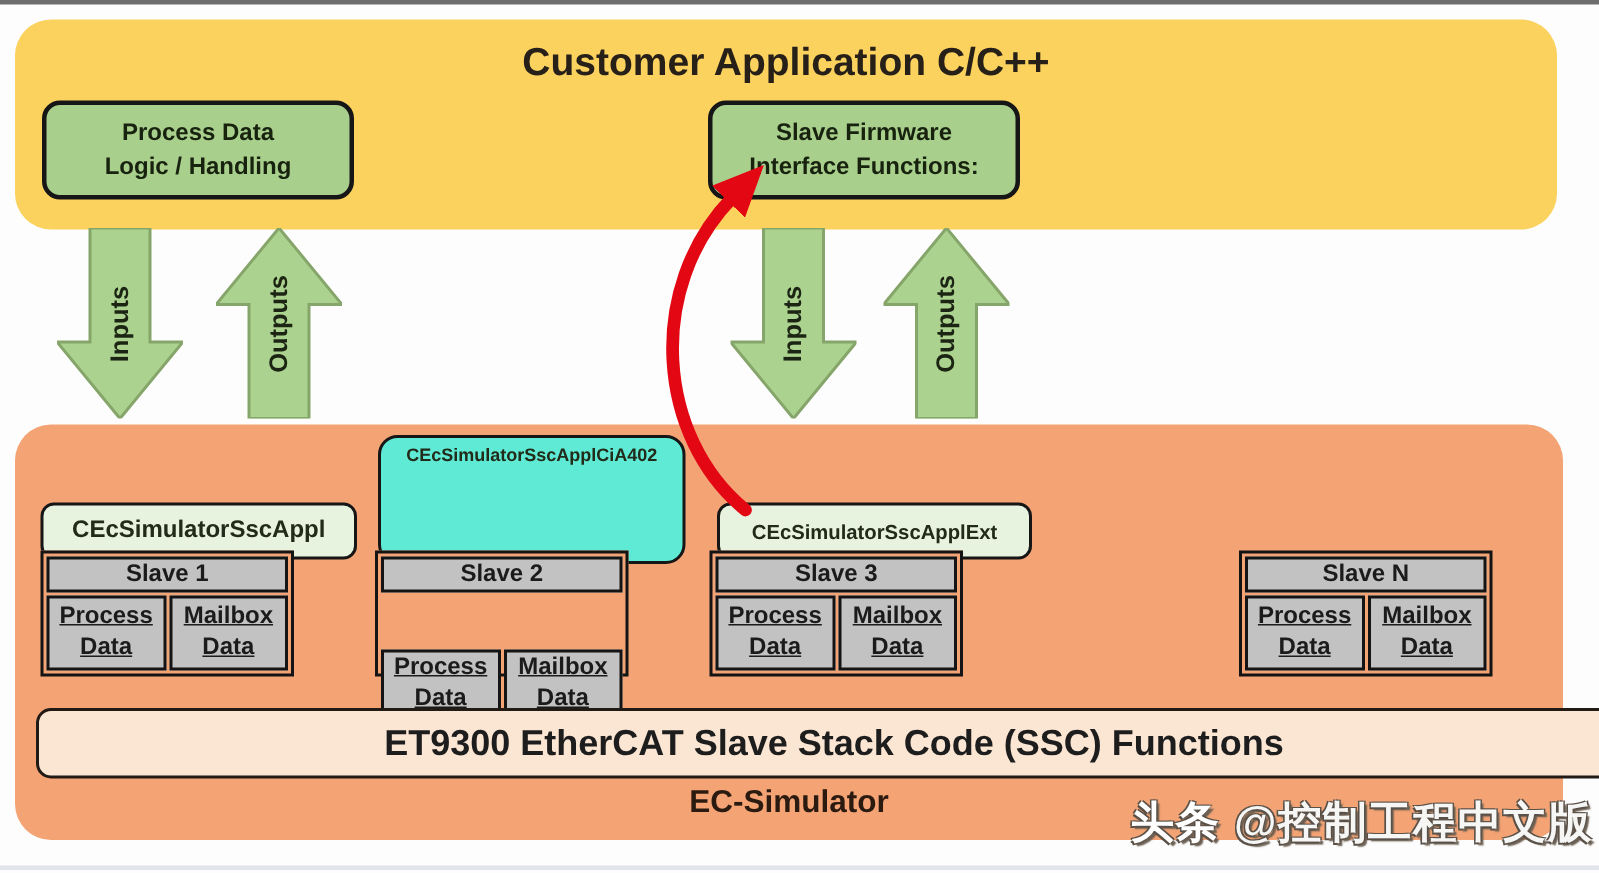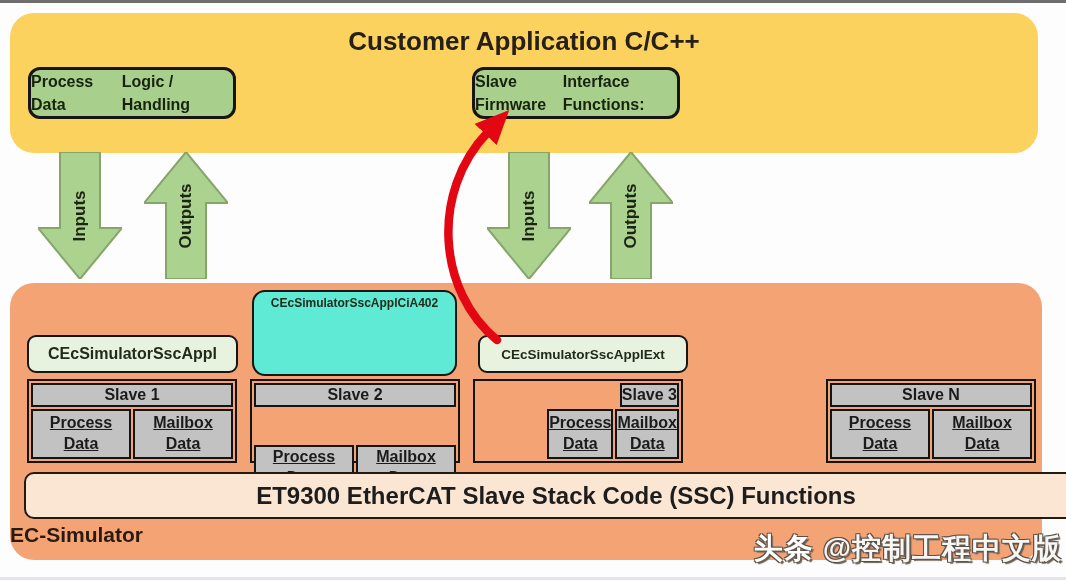--- a/index.html
+++ b/index.html
@@ -17,23 +17,23 @@
   
   .yellow-box {
     position:absolute; left:10px; top:13px; width:1028px; height:140px;
     background:#FBD25E; border-radius:24px;
   }
   .app-title {
     position:absolute; left:0; top:13px; width:100%;
     text-align:center; font-size:26px; font-weight:700; color:#262019;
   }
   .green-box {
-    position:absolute; width:208px; height:52px;
+    position:absolute; width:208px; height:66px;
     background:#A9CF8C; border:3px solid #161616; border-radius:12px;
-    display:flex; flex-direction:row; align-items:center; justify-content:center;
+    display:flex; flex-direction:column; align-items:center; justify-content:center;
     font-size:16px; font-weight:600; color:#17220f; line-height:1.45;
   }
   .process-box { left:18px; top:54px; }
   .interface-box { left:462px; top:54px; }
 
   
   .arrow { position:absolute; top:152px; width:84px; height:127px; }
   .arrow svg { position:absolute; left:0; top:0; width:100%; height:100%; }
   .arrow-label {
     position:absolute; left:50%; top:50%;
@@ -68,46 +68,46 @@
     font-size:12px; font-weight:600; color:#222b19;
   }
   .cia402-inner {
     position:absolute; left:11px; top:25px; width:179px; height:51px;
     background:#A5D780; border:2.5px solid #161616; border-radius:10px;
     display:flex; align-items:center; justify-content:center;
     font-size:19px; font-weight:700; color:#17220f;
   }
 
   .slave-table {
-    position:absolute; top:96px; width:210px; height:84px;
+    position:absolute; top:84px; width:169px; height:84px;
     border:2px solid #141414; background:#F3A374;
     padding:2px; display:flex; flex-direction:column; gap:2px;
   }
   .slave-header {
     border:2px solid #141414; background:#C2C2C2;
     text-align:center; font-size:16px; font-weight:600; line-height:20px;
     color:#1b1b1b;
   }
   .slave-cells { flex:1; display:flex; gap:2px; }
   .slave-cell {
     flex:1; border:2px solid #141414; background:#C2C2C2;
     display:flex; flex-direction:column; align-items:center; justify-content:center;
     font-size:16px; font-weight:600; line-height:1.3; color:#1b1b1b;text-decoration:underline;
   }
-  .slave-1 { left:17px; } .slave-2 { left:240px;gap:38px; } .slave-3 { left:463px;align-items:flex-end; } .slave-n { left:816px; }
+  .slave-1 { left:17px; } .slave-2 { left:240px;gap:38px; } .slave-3 { left:463px; } .slave-n { left:816px; }
 
   .ssc-bar {
     position:absolute; left:14px; top:189px; width:1064px; height:47px;
     background:#FBE5D3; border:2.5px solid #221a14; border-radius:10px;
     display:flex; align-items:center; justify-content:center;
     font-size:24px; font-weight:700; color:#1d1d1d;
   }
   .ec-label {
     position:absolute; left:0; top:240px; width:100%;
-    text-align:left; font-size:21px; font-weight:700; color:#2a1a10;
+    text-align:center; font-size:21px; font-weight:700; color:#2a1a10;
   }
 
   
   .red-arrow-svg { position:absolute; left:408px; top:92px; width:120px; height:260px; z-index:5; }
 
   
   .watermark {
     position:absolute; right:4px; top:529px; z-index:6;
     font-size:29px; color:#ffffff; letter-spacing:1px; white-space:nowrap;
     text-shadow:-1px -1px 0 #5a5148, 1px -1px 0 #5a5148, -1px 1px 0 #5a5148, 2px 2px 1px #6b5f52;

